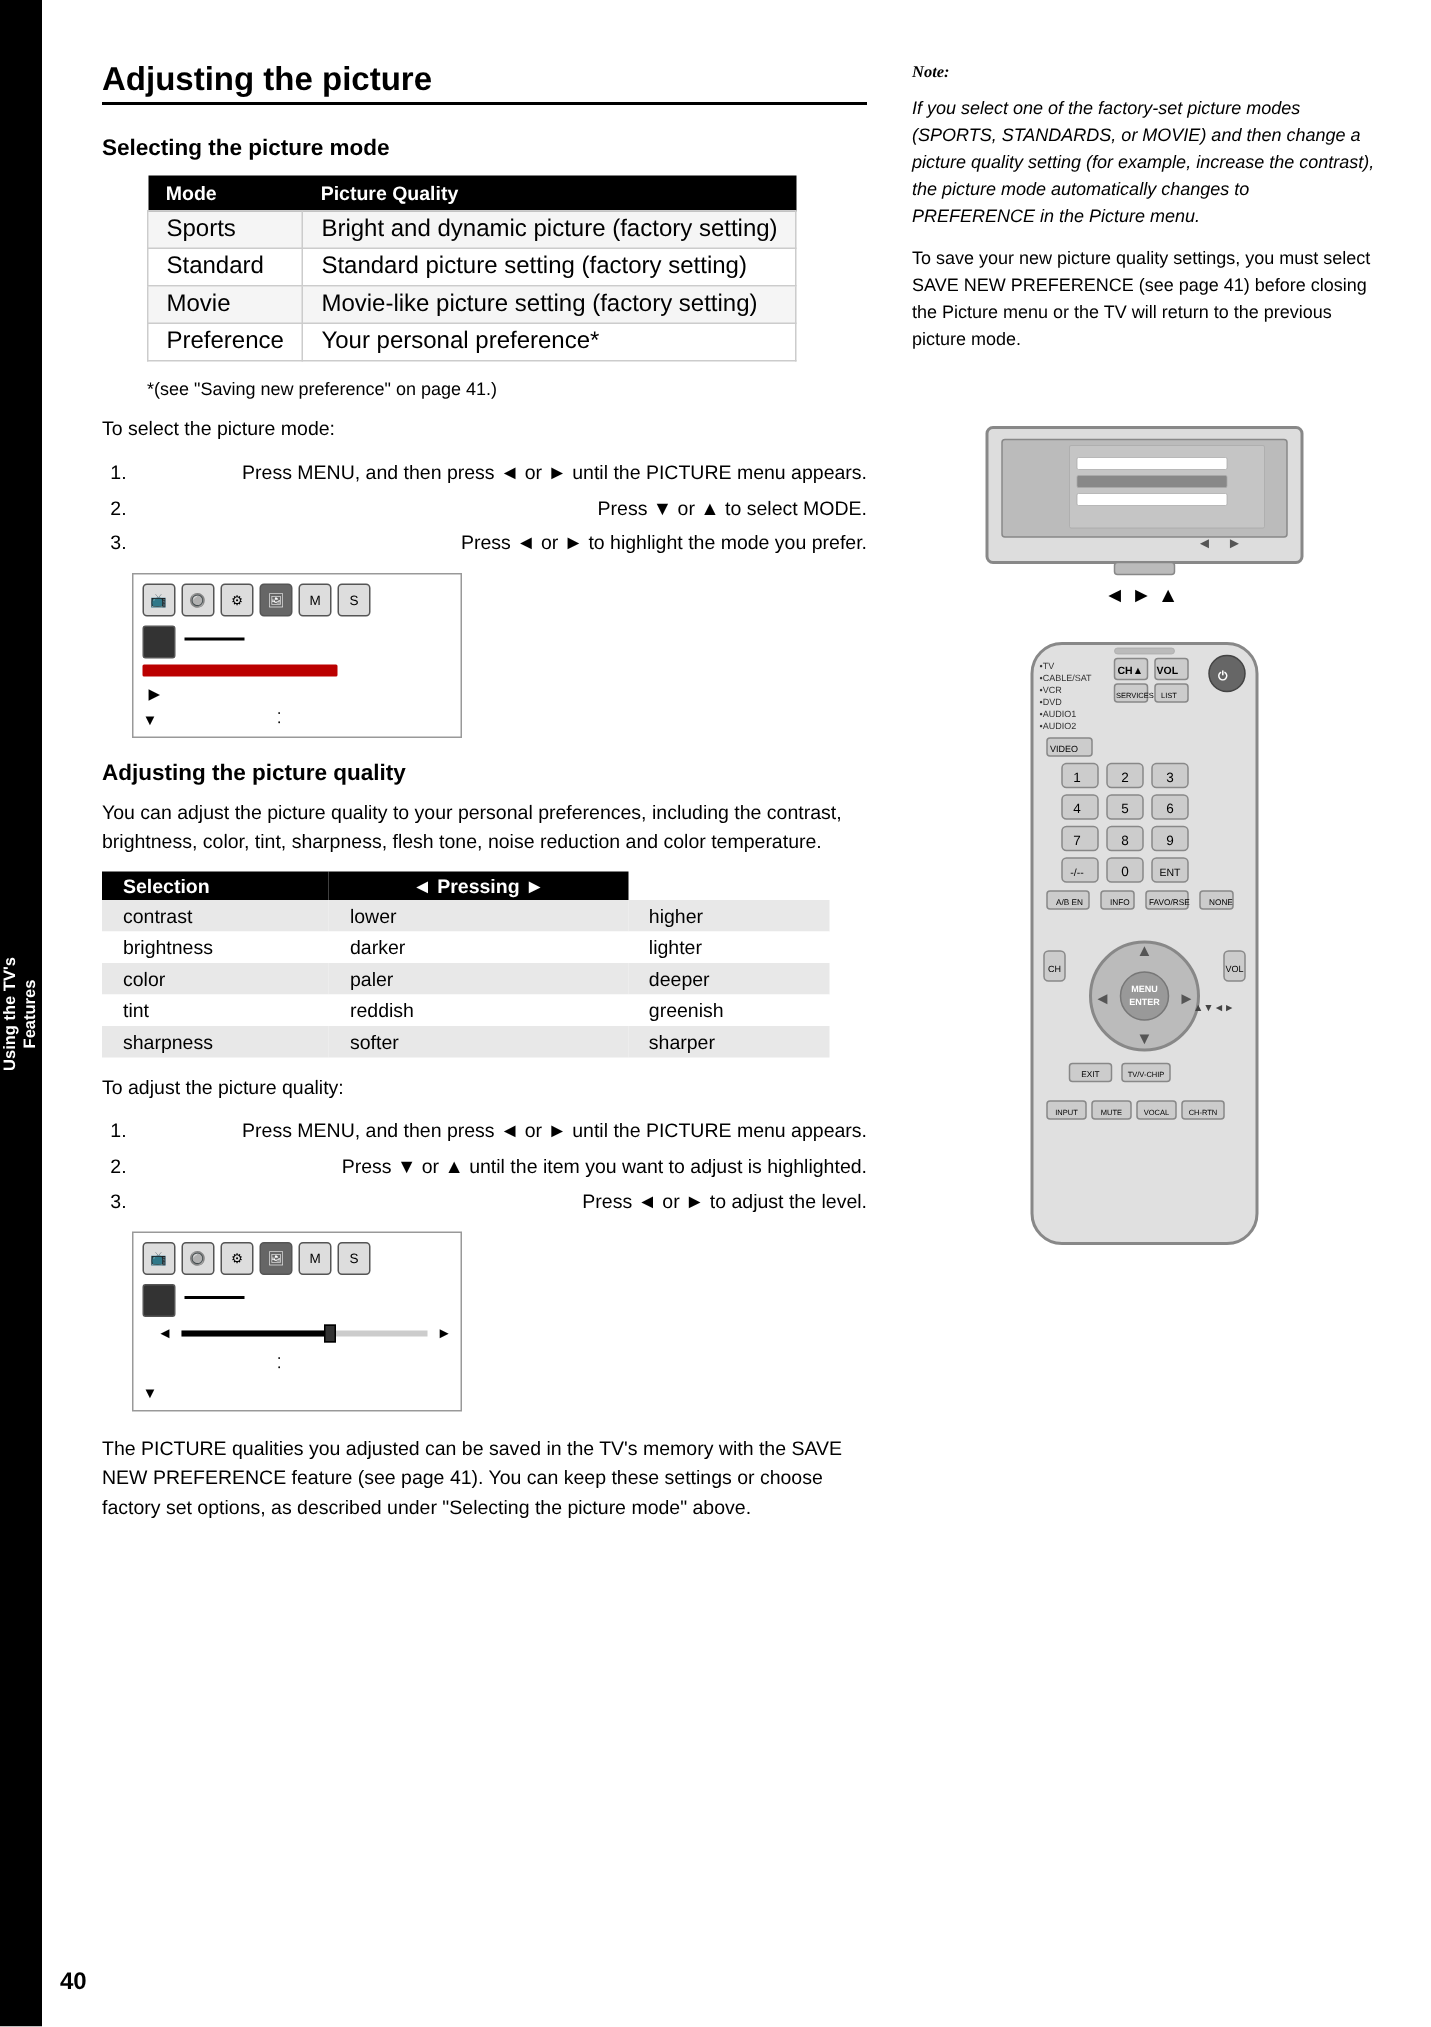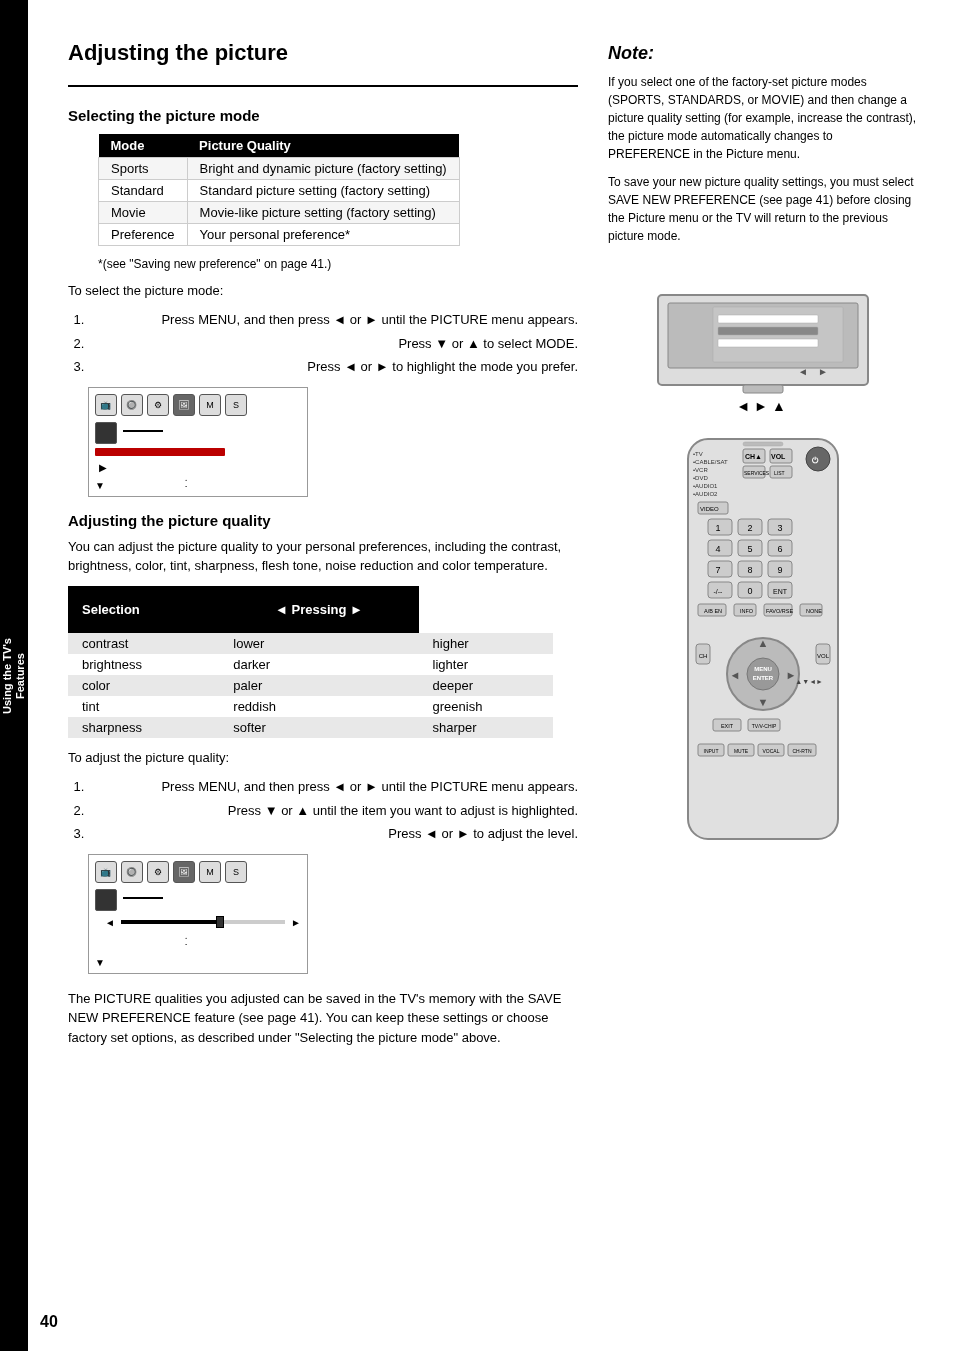--- a/index.html
+++ b/index.html
@@ -56,21 +56,21 @@
       width: 320px;
       padding-left: 10px;
     }
 
     
     .page-title {
       font-size: 22px;
       font-weight: bold;
       margin-bottom: 20px;
       border-bottom: 2px solid #000;
-      padding-bottom: 19px;
+      padding-bottom: 2px;
     }
 
     
     .section-header {
       font-size: 15px;
       font-weight: bold;
       margin-bottom: 8px;
     }
 
     
@@ -91,21 +91,21 @@
       background: #000;
       color: #fff;
       padding: 4px 12px;
       font-size: 13px;
       text-align: left;
       font-weight: bold;
     }
 
     .data-table td {
       padding: 3px 12px;
-      font-size: 13px;
+      font-size: 16px;
       border: 1px solid #ccc;
       margin-top: 34px;
     }
 
     .data-table tr:nth-child(odd) td {
       background: #f5f5f5;
     }
     .data-table tr:nth-child(even) td {
       background: #fff;
     }
@@ -113,21 +113,21 @@
     
     .pressing-table {
       border-collapse: collapse;
       margin: 10px 0 10px 0;
       width: 95%;
     }
 
     .pressing-table th {
       background: #000;
       color: #fff;
-      padding: 16px 14px;
+      padding: 2px 14px;
       font-size: 13px;
       text-align: left;
       font-weight: bold;
     }
 
     .pressing-table th.center {
       text-align: center;
     }
 
     .pressing-table td {
@@ -293,22 +293,23 @@
     
     .note-box {
       font-size: 12px;
       line-height: 1.5;
       color: #000;
     }
 
     .note-label {
       font-style: italic;
       font-weight: bold;
-      font-size: 18px;
+      font-size: 11px;
       margin-bottom: 6px;
+      font-family: Liberation Serif, serif;
     }
 
     
     .tv-diagram {
       margin-top: 20px;
       margin-bottom: 15px;
       display: flex;
       flex-direction: column;
       align-items: center;
     }
@@ -494,21 +495,21 @@
     <div class="body-text">The PICTURE qualities you adjusted can be saved in the TV's memory with the SAVE NEW PREFERENCE feature (see page 41). You can keep these settings or choose factory set options, as described under "Selecting the picture mode" above.</div>
 
     <div class="page-number">40</div>
 
   </div>
 
   <div class="right-column">
 
     <div class="note-box">
       <div class="note-label">Note:</div>
-      <p style="margin-bottom:10px; font-size:12px; line-height:1.5;">If you select one of the factory-set picture modes (SPORTS, STANDARDS, or MOVIE) and then change a picture quality setting (for example, increase the contrast), the picture mode automatically changes to PREFERENCE in the Picture menu.</p>
+      <p style="margin-bottom:10px; font-size:12px; line-height:1.5;font-style:italic;">If you select one of the factory-set picture modes (SPORTS, STANDARDS, or MOVIE) and then change a picture quality setting (for example, increase the contrast), the picture mode automatically changes to PREFERENCE in the Picture menu.</p>
       <p style="font-size:12px; line-height:1.5;">To save your new picture quality settings, you must select SAVE NEW PREFERENCE (see page 41) before closing the Picture menu or the TV will return to the previous picture mode.</p>
     </div>
 
     <div class="tv-diagram" style="margin-top:40px;">
 
       <svg width="220" height="110">
 
         <rect x="5" y="10" width="210" height="90" rx="4" ry="4" fill="#ddd" stroke="#888" stroke-width="2"></rect>
 
         <rect x="15" y="18" width="190" height="65" rx="2" ry="2" fill="#bbb" stroke="#888" stroke-width="1"></rect>

